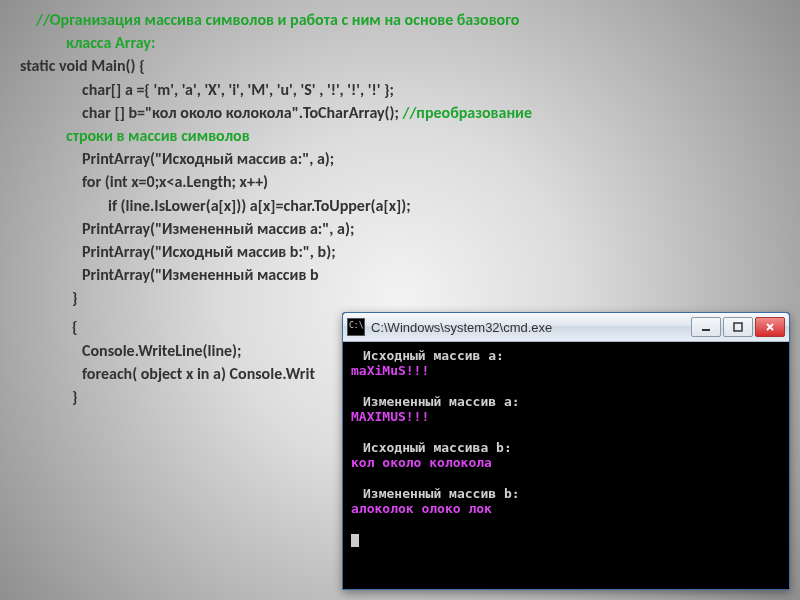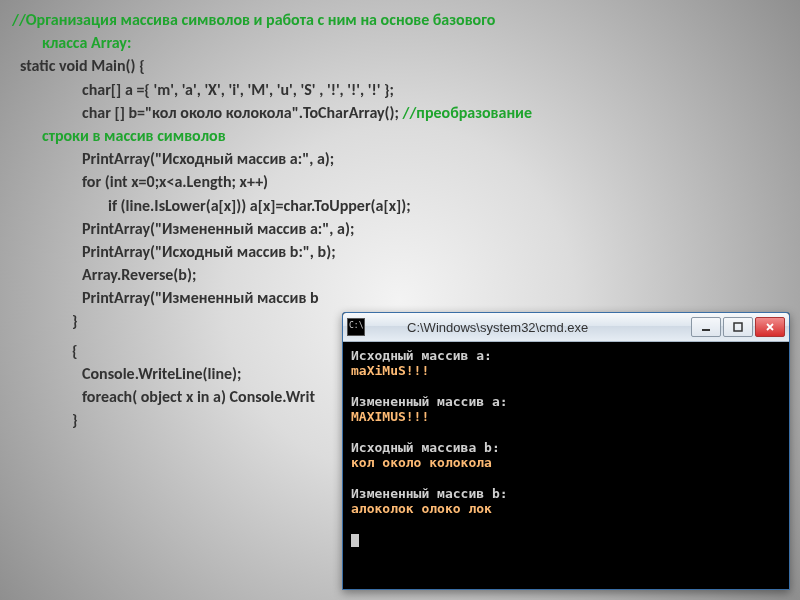--- a/index.html
+++ b/index.html
@@ -1,56 +1,55 @@
 <!DOCTYPE html>
 <html><head>
 <meta charset="utf-8">
 <style>
   html,body{margin:0;padding:0;width:800px;height:600px;overflow:hidden;font-family:Calibri,Arial,sans-serif;}
   .bg{width:800px;height:600px;background:radial-gradient(circle at 400px 300px,#f3f3f3 0%,#dcdcdc 35%,#b9b9b9 65%,#8f8f8f 100%);position:relative;}
   .code{position:absolute;left:12px;top:8px;font-size:16px;line-height:1.45;font-weight:600;color:#333;}
-  .code .c0{padding-left:0px;}
+  .code .c0{padding-left:0px;margin-left:24px;}
   .code .c1{padding-left:8px;}
   .code .c2{padding-left:70px;}
   .code .c3{padding-left:96px;}
   .code .c4{padding-left:60px;}
   .code .comment{color:#1fa52e;}
   .code .wrapcomment{display:block;padding-left:30px;}
   .win{position:absolute;left:342px;top:312px;width:446px;height:276px;background:#000;border:1px solid #3a6ea5;border-radius:3px 3px 0 0;box-shadow:0 3px 10px rgba(0,0,0,.4);}
-  .tb{height:28px;background:linear-gradient(#f7f9fb,#dfe7ef 45%,#cfd9e4 46%,#e6edf4);border-bottom:1px solid #a8b8c8;display:flex;align-items:center;padding:0 4px;border-radius:3px 3px 0 0;gap:36px;}
+  .tb{height:28px;background:linear-gradient(#f7f9fb,#dfe7ef 45%,#cfd9e4 46%,#e6edf4);border-bottom:1px solid #a8b8c8;display:flex;align-items:center;padding:0 4px;border-radius:3px 3px 0 0;}
   .tb .ico{width:16px;height:16px;background:#000;border:1px solid #555;margin-right:6px;position:relative;}
   .tb .ico:after{content:"C:\\";color:#ccc;font:8px/10px Consolas,monospace;position:absolute;left:1px;top:2px;}
   .tb .title{flex:1;color:#333;font:13px "Segoe UI",Arial,sans-serif;font-weight:500;overflow:hidden;white-space:nowrap;}
   .btns{display:flex;gap:2px;}
   .wbtn{width:28px;height:18px;border:1px solid #8a97a5;border-radius:2px;background:linear-gradient(#f5f7fa,#dfe6ee);display:flex;align-items:center;justify-content:center;}
   .wbtn.close{background:linear-gradient(#f08b8b,#d62c2c);border-color:#a33;}
   .wbtn svg{display:block;}
   .term{font:700 13px/1.18 "Lucida Console",Consolas,monospace;color:#d7d7d7;padding:6px 8px;white-space:pre;}
-  .term .hdr{color:#cfcfcf;}
-  .term .val{color:#fdba74;text-align:right;}
+  .term .hdr{color:#cfcfcf;margin-left:12px;}
+  .term .val{color:#d946ef;text-align:right;}
   .cursor{display:inline-block;width:8px;height:13px;background:#ccc;vertical-align:text-bottom;}
 </style>
 </head>
 <body>
 
 <div class="bg">
 
   <div class="code">
     <div class="c0"><span class="comment">//Организация массива символов и работа с ним на  основе базового</span></div>
     <div class="c0 wrapcomment"><span class="comment">класса Array:</span></div>
     <div class="c1"> static void Main()         {</div>
     <div class="c2">char[] a ={ 'm', 'a', 'X',  'i', 'M', 'u', 'S' , '!', '!', '!' };</div>
     <div class="c2"><span>char [] b="кол около колокола".ToCharArray(); </span><span class="comment">//преобразование</span></div>
     <div class="c0 wrapcomment"><span class="comment">строки в массив символов</span></div>
     <div class="c2">PrintArray("Исходный массив а:", a);</div>
     <div class="c2">for (int x=0;x&lt;a.Length; x++)</div>
     <div class="c3">if (line.IsLower(a[x])) a[x]=char.ToUpper(a[x]);</div>
     <div class="c2">PrintArray("Измененный массив а:", a);</div>
     <div class="c2">PrintArray("Исходный массив b:", b);</div>
-    <div class="c2">Array.Reverse(b);</div>
     <div class="c2">PrintArray("Измененный массив b</div>
     <div class="c4">}</div>
     <div style="height:6px"></div>
     <div class="c4">{</div>
     <div class="c2">Console.WriteLine(line);</div>
     <div class="c2">foreach( object x in a) Console.Writ</div>
     <div class="c4">}</div>
   </div>
 
   <div class="win">

